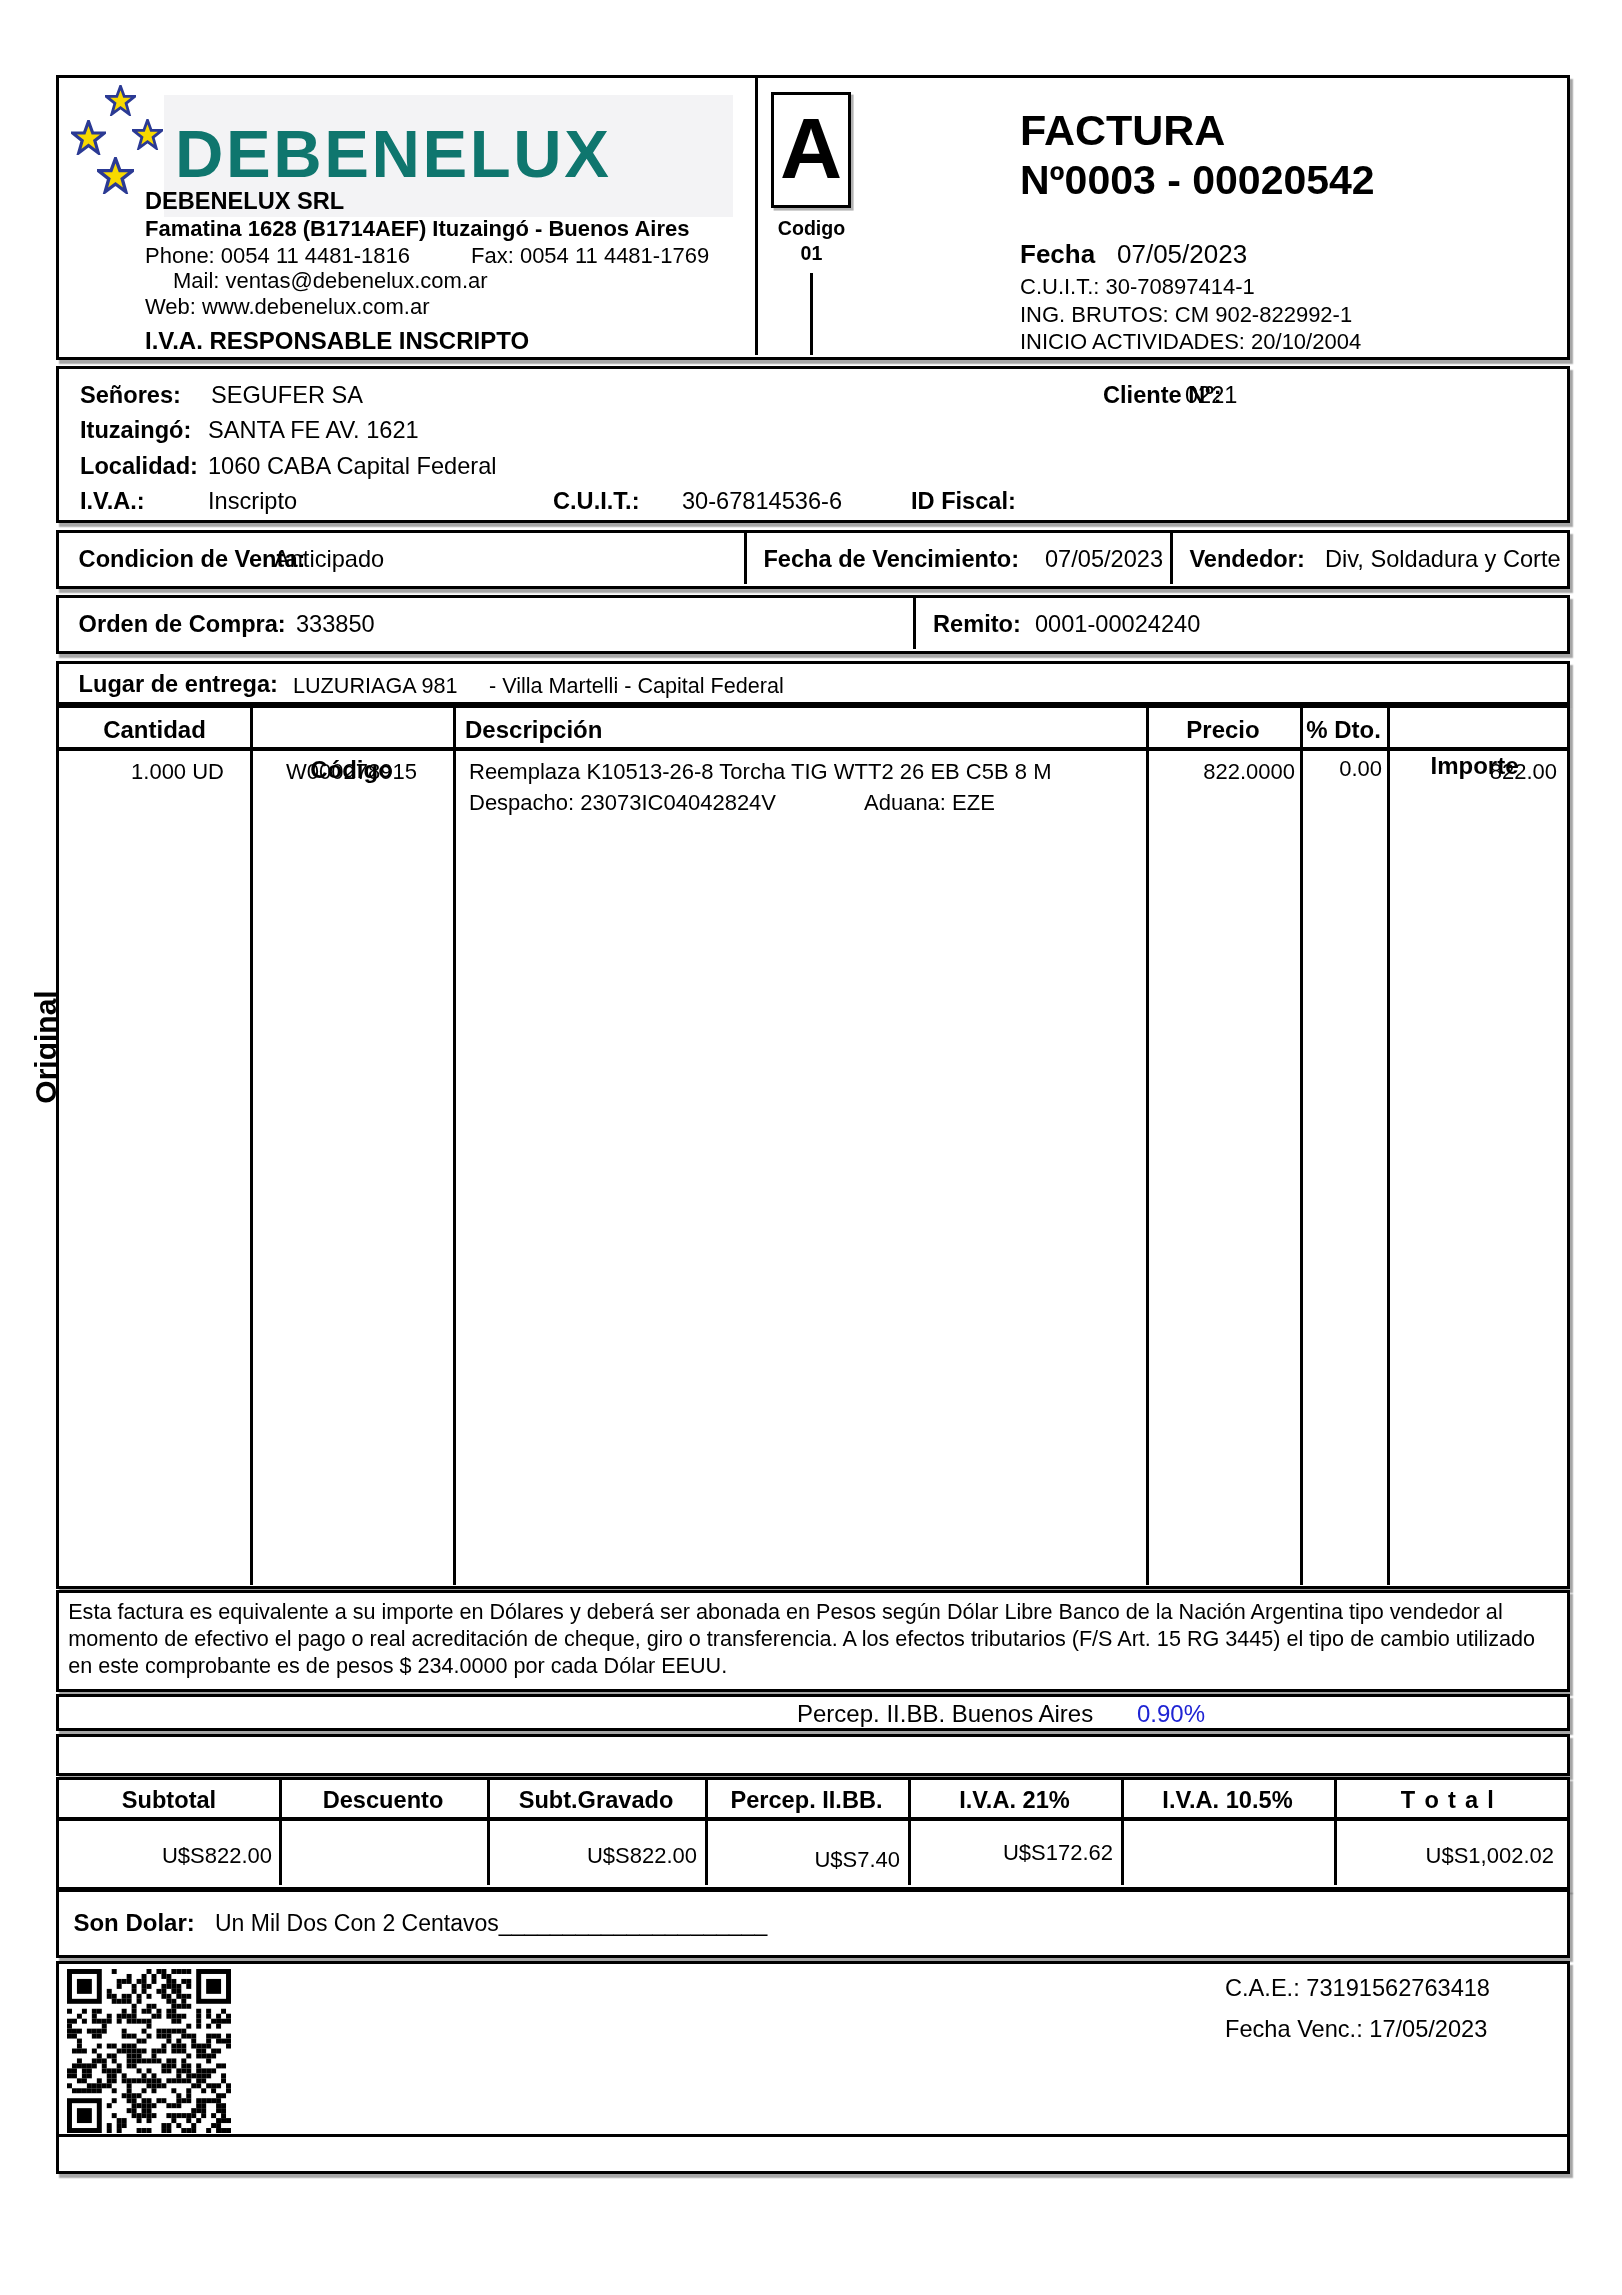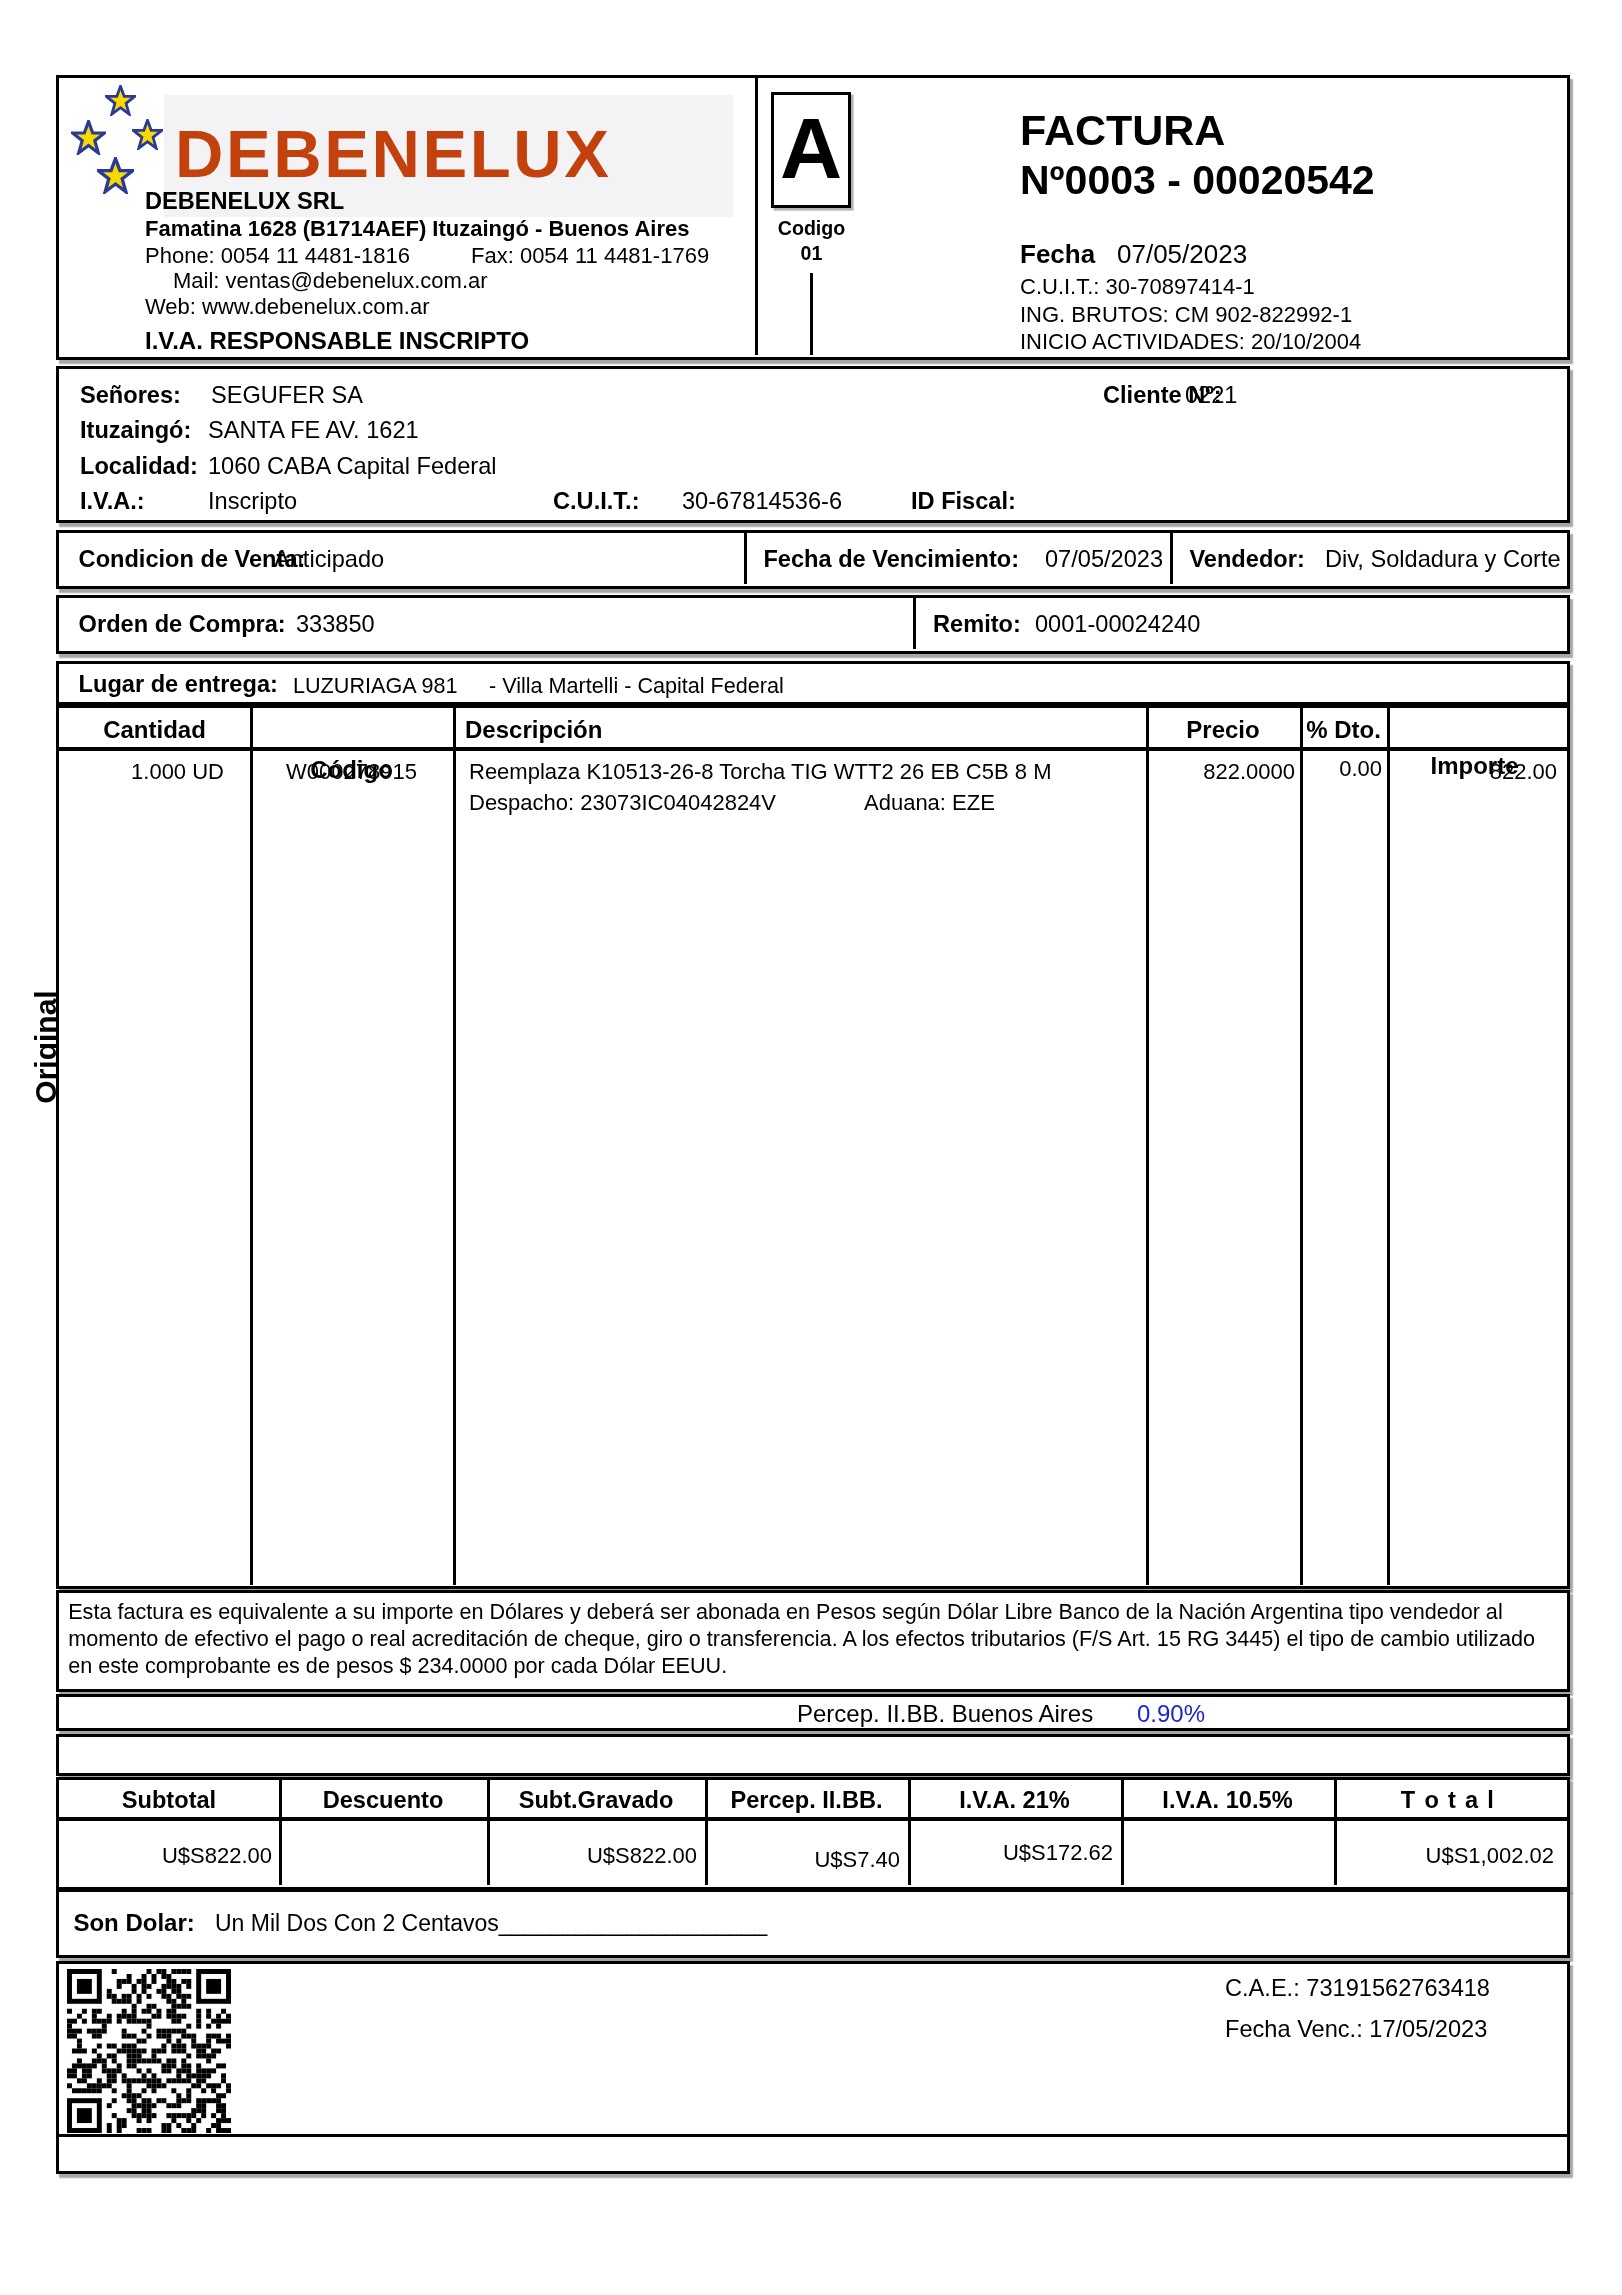--- a/index.html
+++ b/index.html
@@ -8,21 +8,21 @@
   .box{position:absolute;border:3.9px solid #000;background:#fff;
        box-shadow:3.3px 3.9px 1.3px rgba(0,0,0,0.35);box-sizing:border-box;}
   .abs{position:absolute;white-space:nowrap;}
   .b{font-weight:bold;}
   .vline{position:absolute;width:3.3px;background:#000;top:0;}
   .hline{position:absolute;height:3.9px;background:#000;left:0;right:0;}
   .ctr{text-align:center;}
   .rgt{text-align:right;}
   .fs30{font-size:19.6px;} .fs33{font-size:21.6px;} .fs34{font-size:22px;}
   .fs36{font-size:23.6px;} .fs37{font-size:24px;} .fs40{font-size:26px;}
-  .logo-text{font-weight:bold;color:#c2410c;font-size:67px;letter-spacing:2.6px;}
+  .logo-text{font-weight:bold;color:#0f766e;font-size:67px;letter-spacing:2.6px;}
   .logo-bg{position:absolute;background:#f3f3f5;}
   .blue{color:#1f24d4;}
   .original-label{position:absolute;left:-26px;top:1030px;width:144px;text-align:center;
       transform:rotate(-90deg);font-weight:bold;font-size:30px;}
   .star{position:absolute;}
   .para{position:absolute;font-size:21.6px;line-height:27px;white-space:normal;}
   .cellclip{position:absolute;top:0;height:100%;overflow:hidden;}
 </style>
 </head>
 <body>

